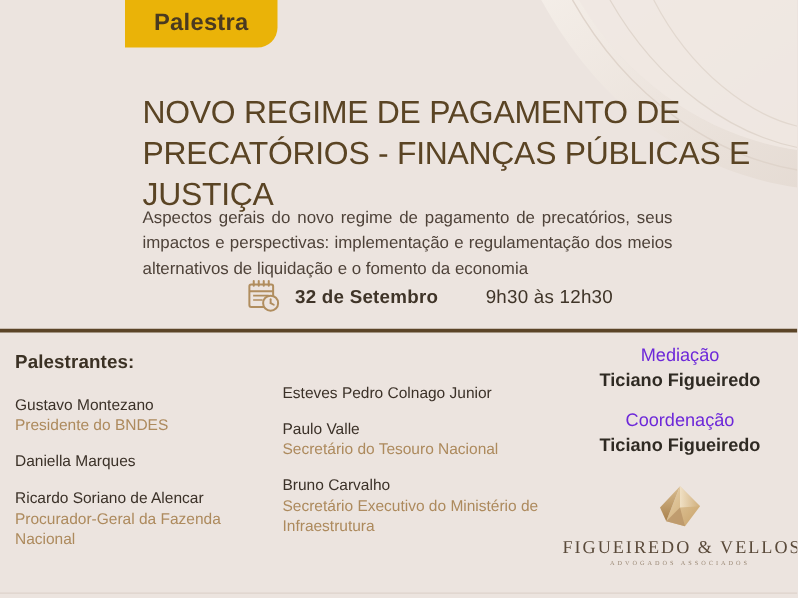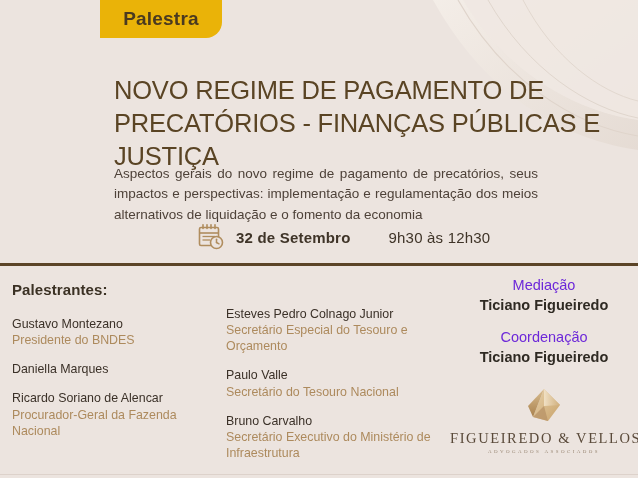--- a/index.html
+++ b/index.html
@@ -289,21 +289,20 @@
       </div>
       <div class="person">
         <div class="person-name">Ricardo Soriano de Alencar</div>
         <div class="person-role">Procurador-Geral da Fazenda Nacional</div>
       </div>
     </div>
 
     <div class="col-mid">
       <div class="person">
         <div class="person-name">Esteves Pedro Colnago Junior</div>
-        <div class="person-role">Secretário Especial do Tesouro e Orçamento</div>
       </div>
       <div class="person">
         <div class="person-name">Paulo Valle</div>
         <div class="person-role"> Secretário do Tesouro Nacional</div>
       </div>
       <div class="person">
         <div class="person-name">Bruno Carvalho</div>
         <div class="person-role">Secretário Executivo do Ministério de Infraestrutura</div>
       </div>
     </div>

